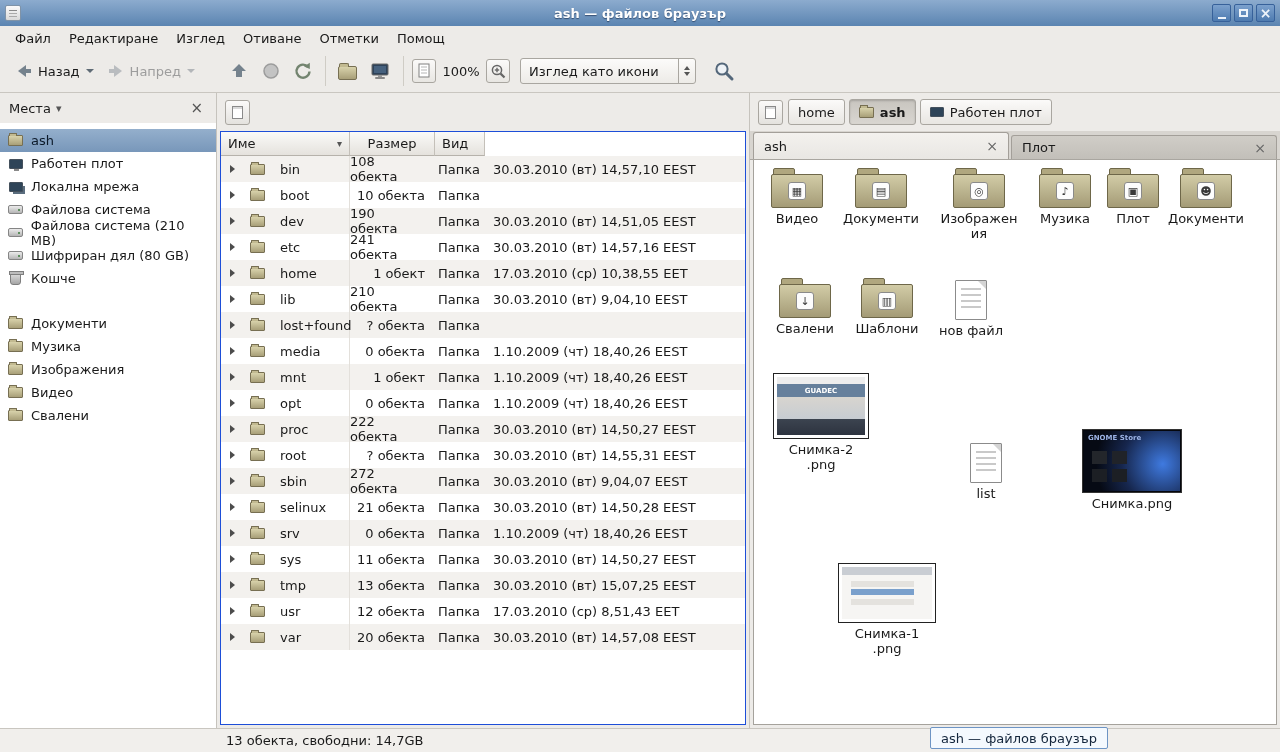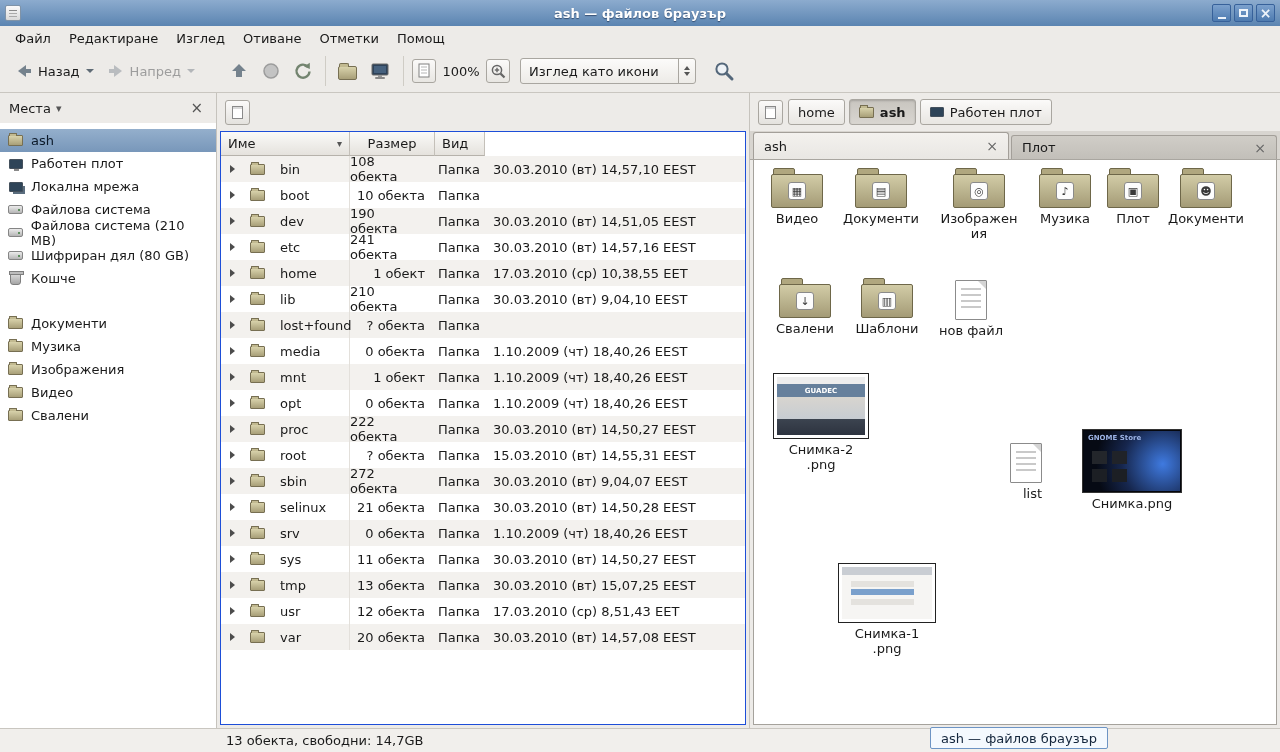--- a/index.html
+++ b/index.html
@@ -125,21 +125,21 @@
   .pos-snimka .ilabel { max-width:none; white-space:nowrap; }
   .pos-snimka1 .thumb { width:98px; height:60px; }
   .pos-snimka1 .t-inner { inset:3px; background:linear-gradient(#c9cdd3 0%,#c9cdd3 16%,#f6f5f3 16%,#f6f5f3 100%); }
   .pos-snimka1 .t-inner::after { content:""; position:absolute; left:10%; top:42%; width:70%; height:6px; background:#7aa0cc; box-shadow:0 10px 0 #e4e2de, 0 -8px 0 #e4e2de; }
   .pos-list .paper, .pos-new-file .paper { margin-top:2px; }
 
   
   .pos-video {left:3px; top:8px;} .pos-documents {left:87px; top:8px;} .pos-images {left:185px; top:8px;}
   .pos-music {left:271px; top:8px;} .pos-desktop {left:339px; top:8px;} .pos-public {left:412px; top:8px;}
   .pos-downloads {left:11px; top:118px;} .pos-templates {left:93px; top:118px;} .pos-new-file {left:177px; top:118px;}
-  .pos-snimka2 {left:15px; top:213px;} .pos-list {left:208px; top:281px;align-items:flex-end;} .pos-snimka {left:326px; top:269px;}
+  .pos-snimka2 {left:15px; top:213px;} .pos-list {left:192px; top:281px;} .pos-snimka {left:326px; top:269px;}
   .pos-snimka1 {left:81px; top:403px;}
 
   
   .statusbar { position:absolute; left:0; right:0; bottom:0; height:24px; background:#f1efec; border-top:1px solid #c9c6c0; display:flex; align-items:center; padding-left:226px; }
   .tasktip { position:absolute; left:930px; bottom:3px; width:178px; height:22px; background:#f4f9fe; border:1px solid #6d94c4; border-radius:2px; display:flex; align-items:center; justify-content:center; color:#14263c; z-index:6; }
 </style>
 </head>
 <body>
 
 <div class="window">
@@ -493,21 +493,21 @@
   </div>
 
   <div class="trow">
     <div class="tcell c-name">
       <span class="expander"></span>
       <span class="sfolder"></span>
       <span>root</span>
     </div>
     <div class="tcell c-size">? обекта</div>
     <div class="tcell c-type">Папка</div>
-    <div class="tcell c-date">15.03.2010 (вт) 14,55,31 EEST</div>
+    <div class="tcell c-date">30.03.2010 (вт) 14,55,31 EEST</div>
   </div>
 
   <div class="trow">
     <div class="tcell c-name">
       <span class="expander"></span>
       <span class="sfolder"></span>
       <span>sbin</span>
     </div>
     <div class="tcell c-size">272 обекта</div>
     <div class="tcell c-type">Папка</div>

